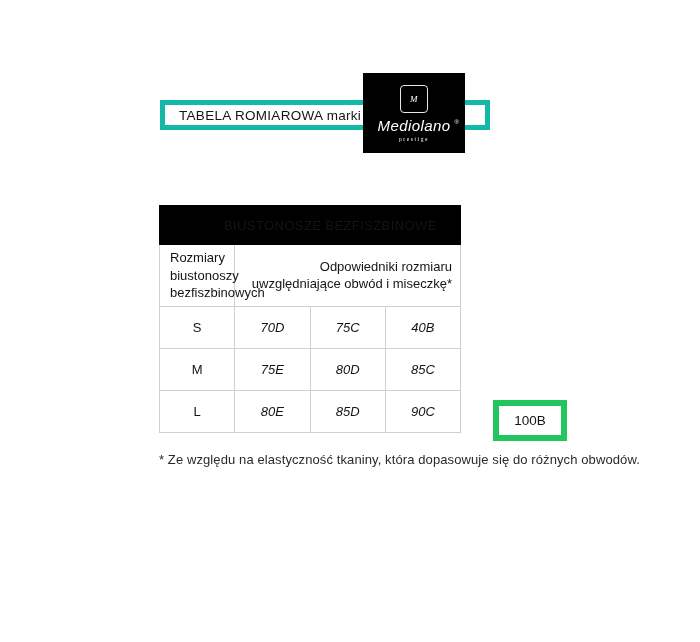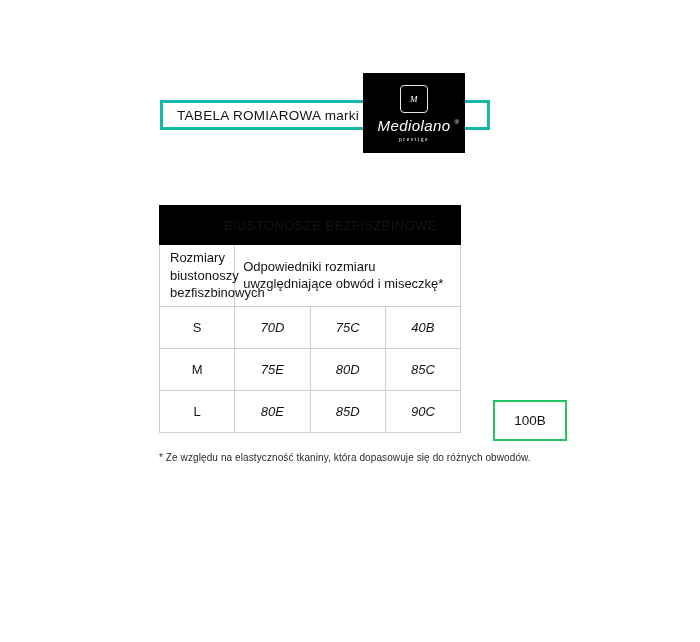--- a/index.html
+++ b/index.html
@@ -16,21 +16,21 @@
     overflow: hidden;
   }
 
   
   .header {
     position: absolute;
     left: 160px;
     top: 100px;
     width: 330px;
     height: 30px;
-    border: 3px solid #14b8a6;
+    border: 5px solid #14b8a6;
     box-sizing: border-box;
     display: flex;
     align-items: center;
   }
   .header-title {
     font-size: 13.5px;
     letter-spacing: 0.3px;
     padding-left: 14px;
     color: #141414;
     white-space: nowrap;
@@ -122,55 +122,55 @@
     font-size: 11px;
     line-height: 1.35;
     color: #1a1a1a;
     vertical-align: middle;
   }
   .sub-head.left {
     text-align: left;
     padding-left: 10px;
   }
   .sub-head.center {
-    text-align: left;
+    text-align: right;
   }
 
   .row-size {
     height: 39px;
     text-align: center;
     font-size: 14px;
   }
   .row-eq {
     height: 39px;
     text-align: center;
     font-size: 13.5px;
     font-style: italic;
   }
   .extra-cell {
     position: absolute;
     left: 493px;
     top: 400px;
     width: 74px;
     height: 41px;
-    border: 2px solid #22c55e;
+    border: 6px solid #22c55e;
     box-sizing: border-box;
     display: flex;
     align-items: center;
     justify-content: center;
     font-size: 13.5px;
     color: #141414;
     background: #ffffff;
   }
 
   .footnote {
     position: absolute;
     left: 159px;
     top: 452px;
-    font-size: 10px;
+    font-size: 13px;
     color: #2a2a2a;
     letter-spacing: 0.1px;
   }
 </style>
 </head>
 <body>
 
 <div class="header">
   <span class="header-title">TABELA ROMIAROWA marki</span>
 </div>

